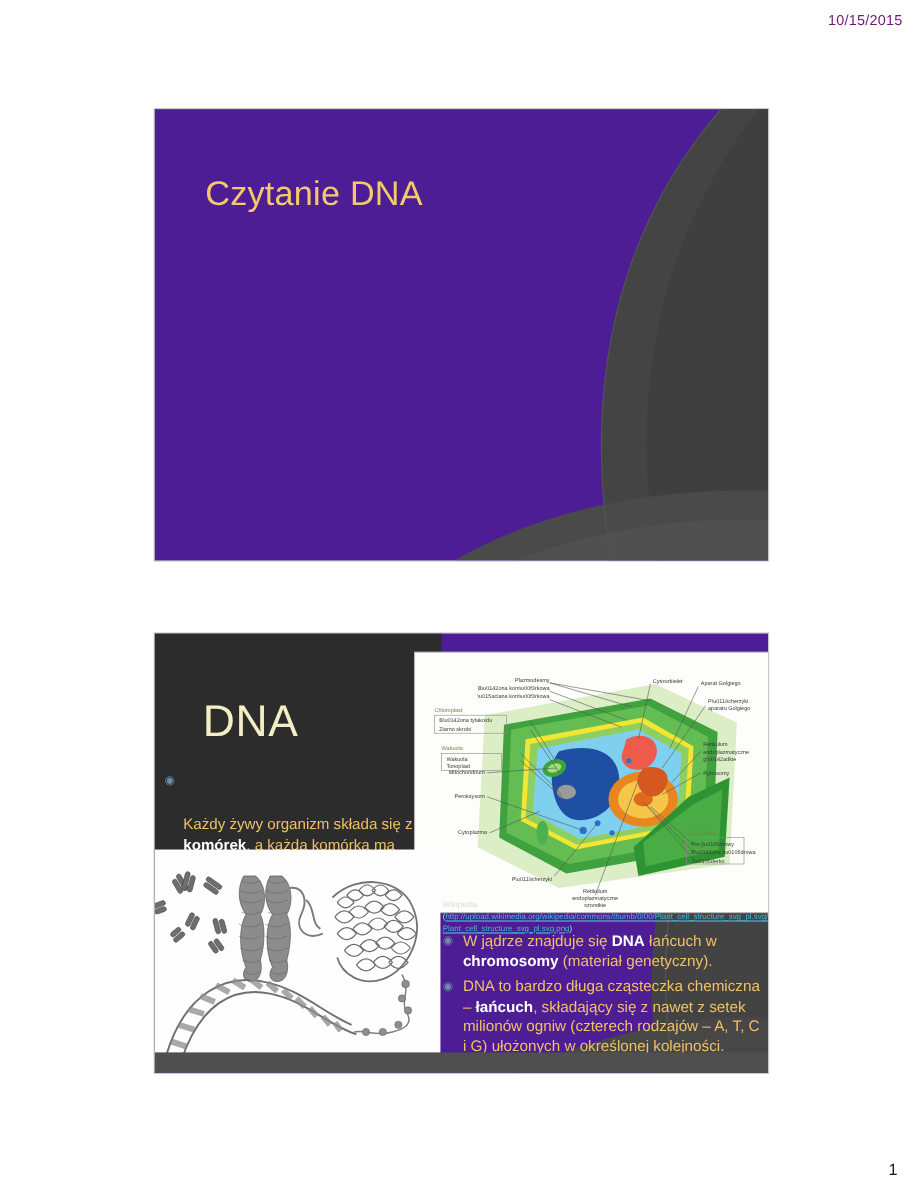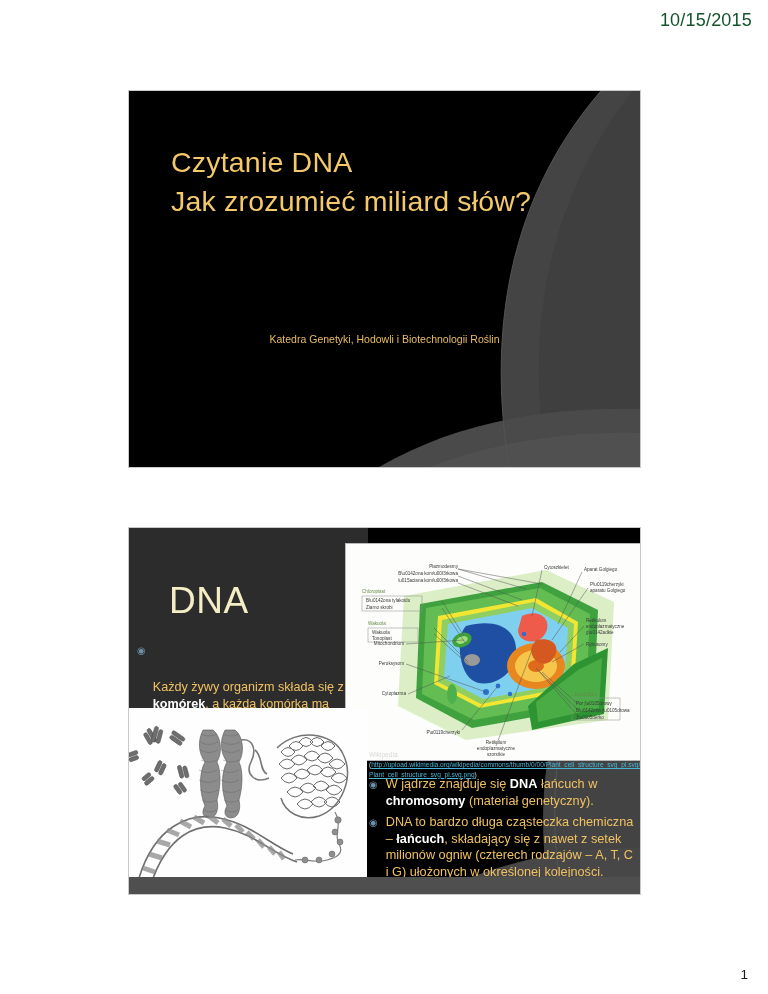--- a/index.html
+++ b/index.html
@@ -6,31 +6,31 @@
   body{
     width:768px;height:994px;
     background:#ffffff;
     font-family:"Liberation Sans","DejaVu Sans",sans-serif;
     position:relative;overflow:hidden;
   }
 
   
   .page-date{
     position:absolute;top:10px;right:16px;
-    font-size:18px;color:#14532d;letter-spacing:.2px;
+    font-size:12px;color:#701a75;letter-spacing:.2px;
   }
   .page-number{
     position:absolute;bottom:12px;right:20px;
     font-size:13.5px;color:#1a1a1a;
   }
 
   
   .slide{
     position:absolute;left:129px;width:511px;
-    background:#000000;overflow:hidden;
+    background:#4c1d95;overflow:hidden;
     box-shadow:0 0 0 1px #c9c9c9;
   }
   .slide .bg-arcs{position:absolute;inset:0;overflow:hidden;pointer-events:none;}
   .slide .bg-arcs svg{position:absolute;inset:0;width:100%;height:100%;}
 
   
   #slide1{top:91px;height:376px;}
   .s1-title{
     position:absolute;left:42px;top:52px;width:430px;
     color:#f4c96a;font-size:28.5px;line-height:1.38;
@@ -118,25 +118,23 @@
         <path d="M511 -10 C 430 90, 392 215, 418 376 L511 376 Z" fill="#3f3f3f"></path>
         <path d="M250 376 C 330 330, 420 316, 511 318 L511 376 Z" fill="#4a4a4a"></path>
         <path d="M300 376 C 370 350, 440 340, 511 342 L511 376 Z" fill="#505050"></path>
         <path d="M511 -40 C 400 60, 352 200, 380 376" fill="none" stroke="#545454" stroke-width="1"></path>
       </g>
     </svg>
   </div>
 
   <div class="s1-title">
     <div>Czytanie DNA</div>
-    <div>Jak zrozumieć miliard słów?</div>
   </div>
 
   <div class="s1-sub">
-    <div>Katedra Genetyki, Hodowli i Biotechnologii Roślin</div>
   </div>
 </div>
 
 <div class="slide" id="slide2">
 
   <div class="bg-arcs">
     <svg viewBox="0 0 511 366" preserveAspectRatio="none">
       <defs>
         <clipPath id="c2">
             <rect x="0" y="0" width="511" height="366"></rect>

